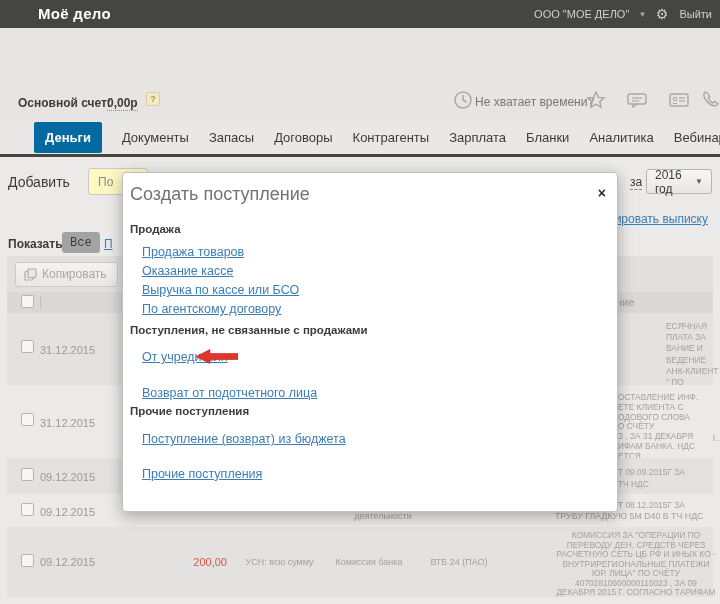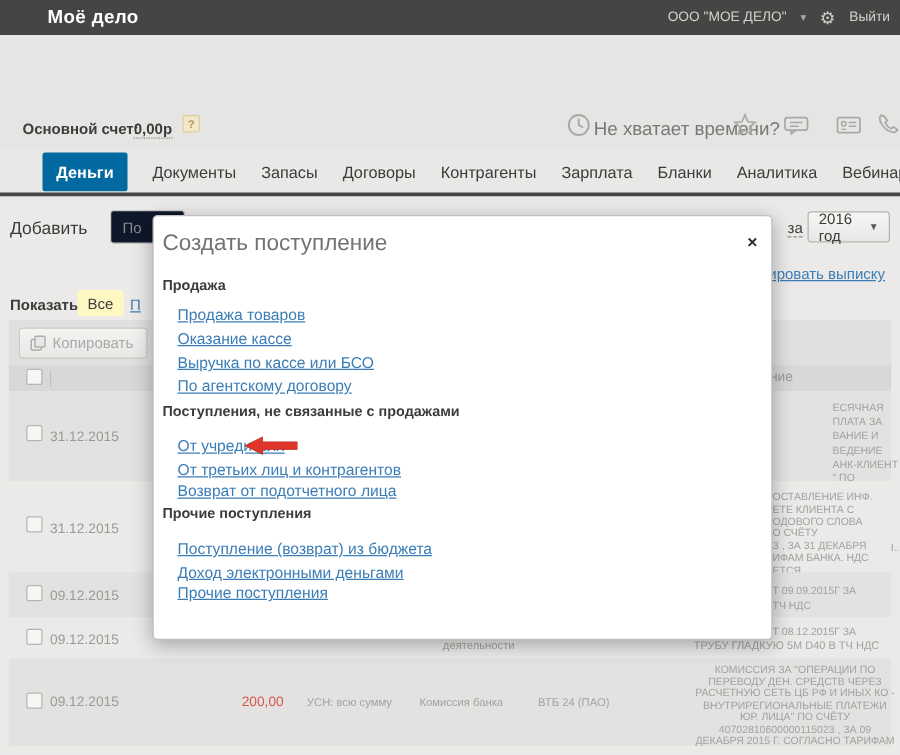--- a/index.html
+++ b/index.html
@@ -17,40 +17,40 @@
   .top-company { color:#d2d0ce; font-size:11px; cursor:pointer; }
   .top-caret { color:#a8a8a6; font-size:9px; }
   .top-gear { color:#cfcdcb; font-size:14px; line-height:14px; cursor:pointer; }
   .top-logout { color:#d2d0ce; font-size:11px; cursor:pointer; }
 
   
   .accountbar { position:absolute; left:0; top:28px; width:720px; height:92px; background:#e6e5e3; }
   .acc-label { position:absolute; left:18px; top:68px; font-size:12px; font-weight:bold; color:#3c3c3a; }
   .acc-balance { position:absolute; left:107px; top:68px; font-size:12px; font-weight:bold; color:#3c3c3a; border-bottom:1px dotted #8a8a88; cursor:pointer; }
   .help-badge { position:absolute; left:146px; top:64px; width:14px; height:14px; background:#f1e9c8; border:1px solid #dccf9e; border-radius:2px; color:#b3984e; font-size:9px; font-weight:bold; text-align:center; line-height:12px; cursor:pointer; }
-  .promo { position:absolute; left:475px; top:67px; font-size:15px; color:#787876; }
+  .promo { position:absolute; left:475px; top:67px; font-size:12px; color:#787876; }
   .bar-icon { position:absolute; top:62px; width:22px; height:20px; }
   .bar-icon svg { width:100%; height:100%; }
 
   
   .navbar { position:absolute; left:0; top:120px; width:720px; height:37px; background:#e9e8e6; border-bottom:3px solid #454543; display:flex; align-items:center; padding-left:14px; gap:20px; }
   .home-ic { width:17px; height:15px; display:inline-block; cursor:pointer; }
   .tab { font-size:13px; color:#3c3c3a; cursor:pointer; white-space:nowrap; }
   .tab.active { background:#0369a1; color:#ffffff; padding:8px 11px; border-radius:2px; font-weight:bold; }
 
   
   .add-label { position:absolute; left:8px; top:174px; font-size:14px; font-weight:normal; color:#3c3c3a; }
-  .btn-partial { position:absolute; left:88px; top:168px; width:60px; height:27px; background:#0f172a; border:1px solid #c9c9c7; border-radius:3px; font-size:12px; color:#8a8a88; padding:6px 0 0 9px; }
+  .btn-partial { position:absolute; left:88px; top:168px; width:60px; height:27px; background:#fef9c3; border:1px solid #c9c9c7; border-radius:3px; font-size:12px; color:#8a8a88; padding:6px 0 0 9px; }
   .za-label { position:absolute; left:630px; top:175px; font-size:12px; color:#3c3c3a; border-bottom:1px dashed #8a8a88; cursor:pointer; }
   .year-select { position:absolute; left:646px; top:169px; width:66px; height:25px; background:linear-gradient(#f7f6f4,#e8e7e5); border:1px solid #b5b5b3; border-radius:3px; font-size:12px; color:#3c3c3a; display:flex; align-items:center; justify-content:space-between; padding:0 8px; cursor:pointer; }
   .year-caret { font-size:8px; color:#5a5a58; }
   .import-link { position:absolute; right:12px; top:212px; font-size:12px; color:#3b7db6; text-decoration:underline; cursor:pointer; }
 
   .filter-label { position:absolute; left:8px; top:237px; font-size:12px; font-weight:bold; color:#3c3c3a; }
-  .filter-all { position:absolute; left:62px; top:232px; height:21px; padding:4px 8px 0; background:#fef9c3; border-radius:3px; font-size:12px; color:#3c3c3a; cursor:pointer; }
+  .filter-all { position:absolute; left:62px; top:232px; height:21px; padding:4px 8px 0; background:#a3a3a3; border-radius:3px; font-size:12px; color:#3c3c3a; cursor:pointer;font-family:Liberation Mono, monospace; }
   .filter-link { position:absolute; left:104px; top:237px; font-size:12px; color:#3b7db6; text-decoration:underline; cursor:pointer; }
 
   
   .toolbar { position:absolute; left:7px; top:256px; width:706px; height:36px; background:#e1e0de; }
   .copy-btn { position:absolute; left:8px; top:6px; height:25px; background:linear-gradient(#f4f3f1,#e9e8e6); border:1px solid #cccbc9; border-radius:3px; font-size:12px; color:#a9a9a7; padding:4px 10px 0 26px; cursor:default; }
   .copy-ic { position:absolute; left:8px; top:5px; width:13px; height:13px; }
   .thead { position:absolute; left:7px; top:292px; width:706px; height:21px; background:#d9d8d6; }
   .thead .vdiv { position:absolute; left:33px; top:4px; width:1px; height:13px; background:#c2c1bf; }
   .th-date { position:absolute; left:61px; top:4px; font-size:11px; color:#9a9a98; cursor:pointer;margin-top:24px; }
   .th-sort { font-size:9px; color:#9a9a98; }
@@ -248,20 +248,18 @@
   <span class="m-link l1c">Выручка по кассе или БСО</span>
   <span class="m-link l1d">По агентскому договору</span>
 
   <div class="m-sec s2">Поступления, не связанные с продажами</div>
   <span class="m-link l2a">От учредителя</span>
   <span class="red-arrow">
     <svg viewBox="0 0 42 15">
         <polygon points="0,7.5 14,0.5 14,4.5 42,4.5 42,10.5 14,10.5 14,14.5" fill="#e2352a" stroke="#b5261c" stroke-width="0.6"></polygon>
       </svg>
   </span>
-  <span class="m-link l2b">От третьих лиц и контрагентов</span>
   <span class="m-link l2c">Возврат от подотчетного лица</span>
 
   <div class="m-sec s3">Прочие поступления</div>
   <span class="m-link l3a">Поступление (возврат) из бюджета</span>
-  <span class="m-link l3b">Доход электронными деньгами</span>
   <span class="m-link l3c">Прочие поступления</span>
 </div>
 
 </body></html>

